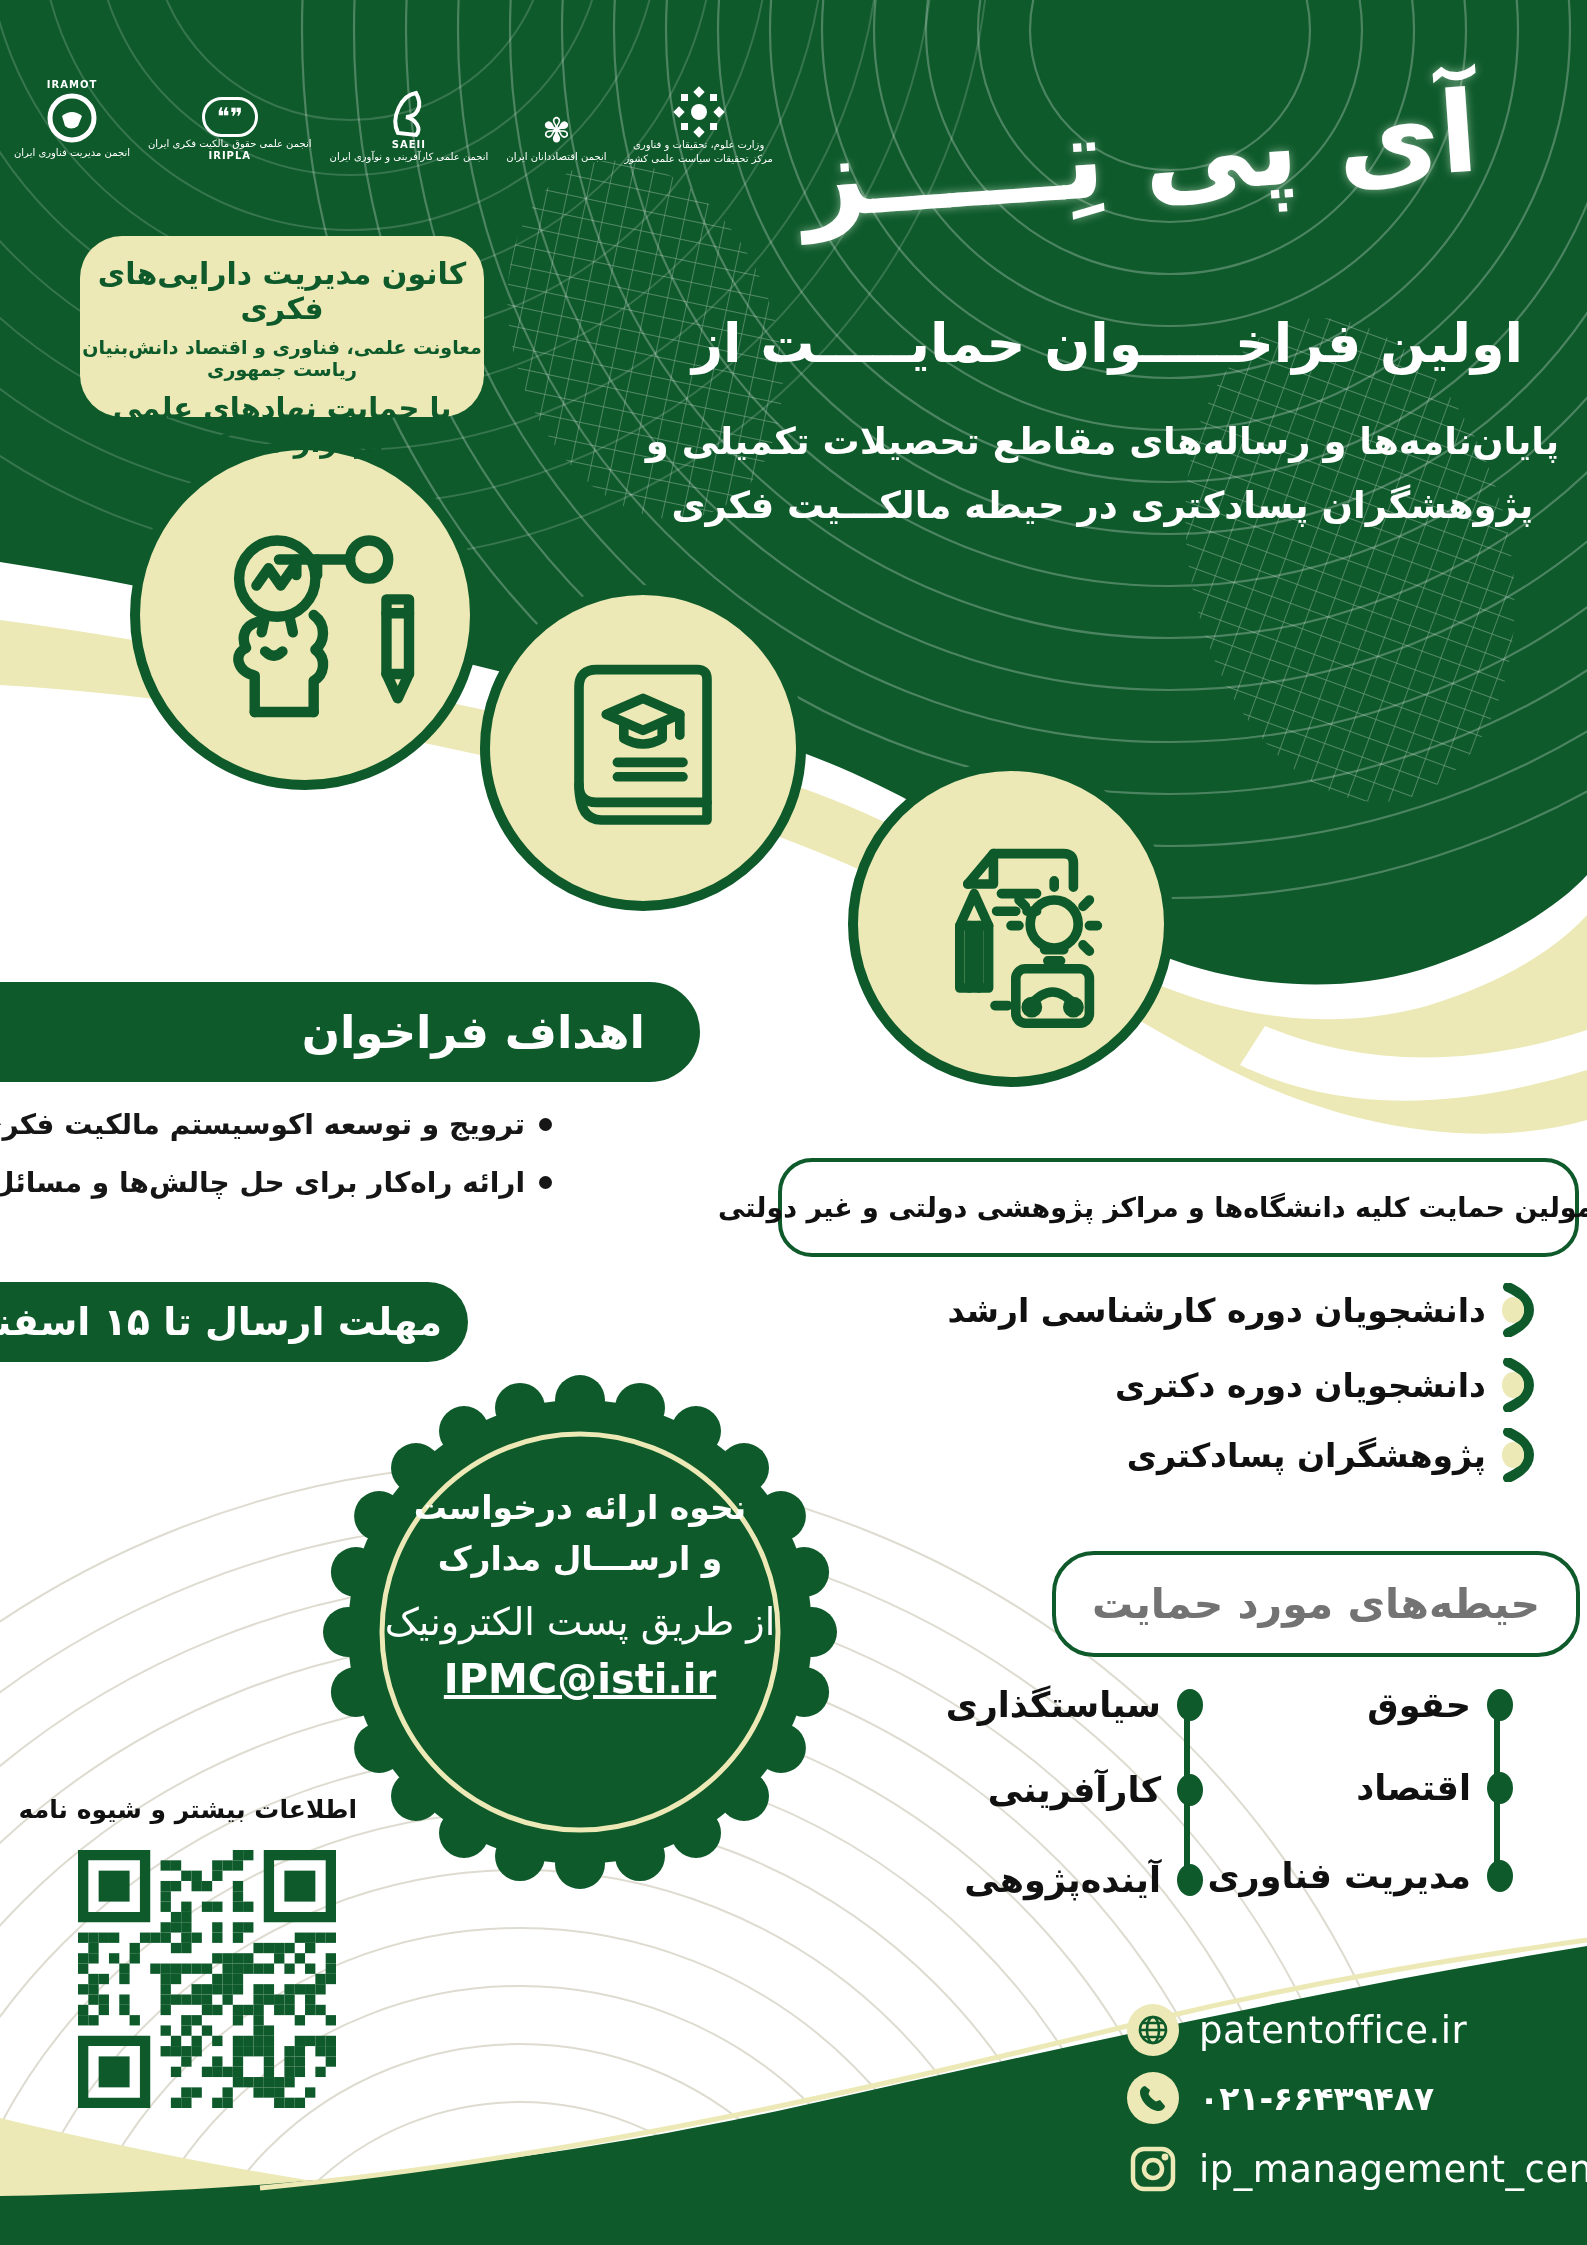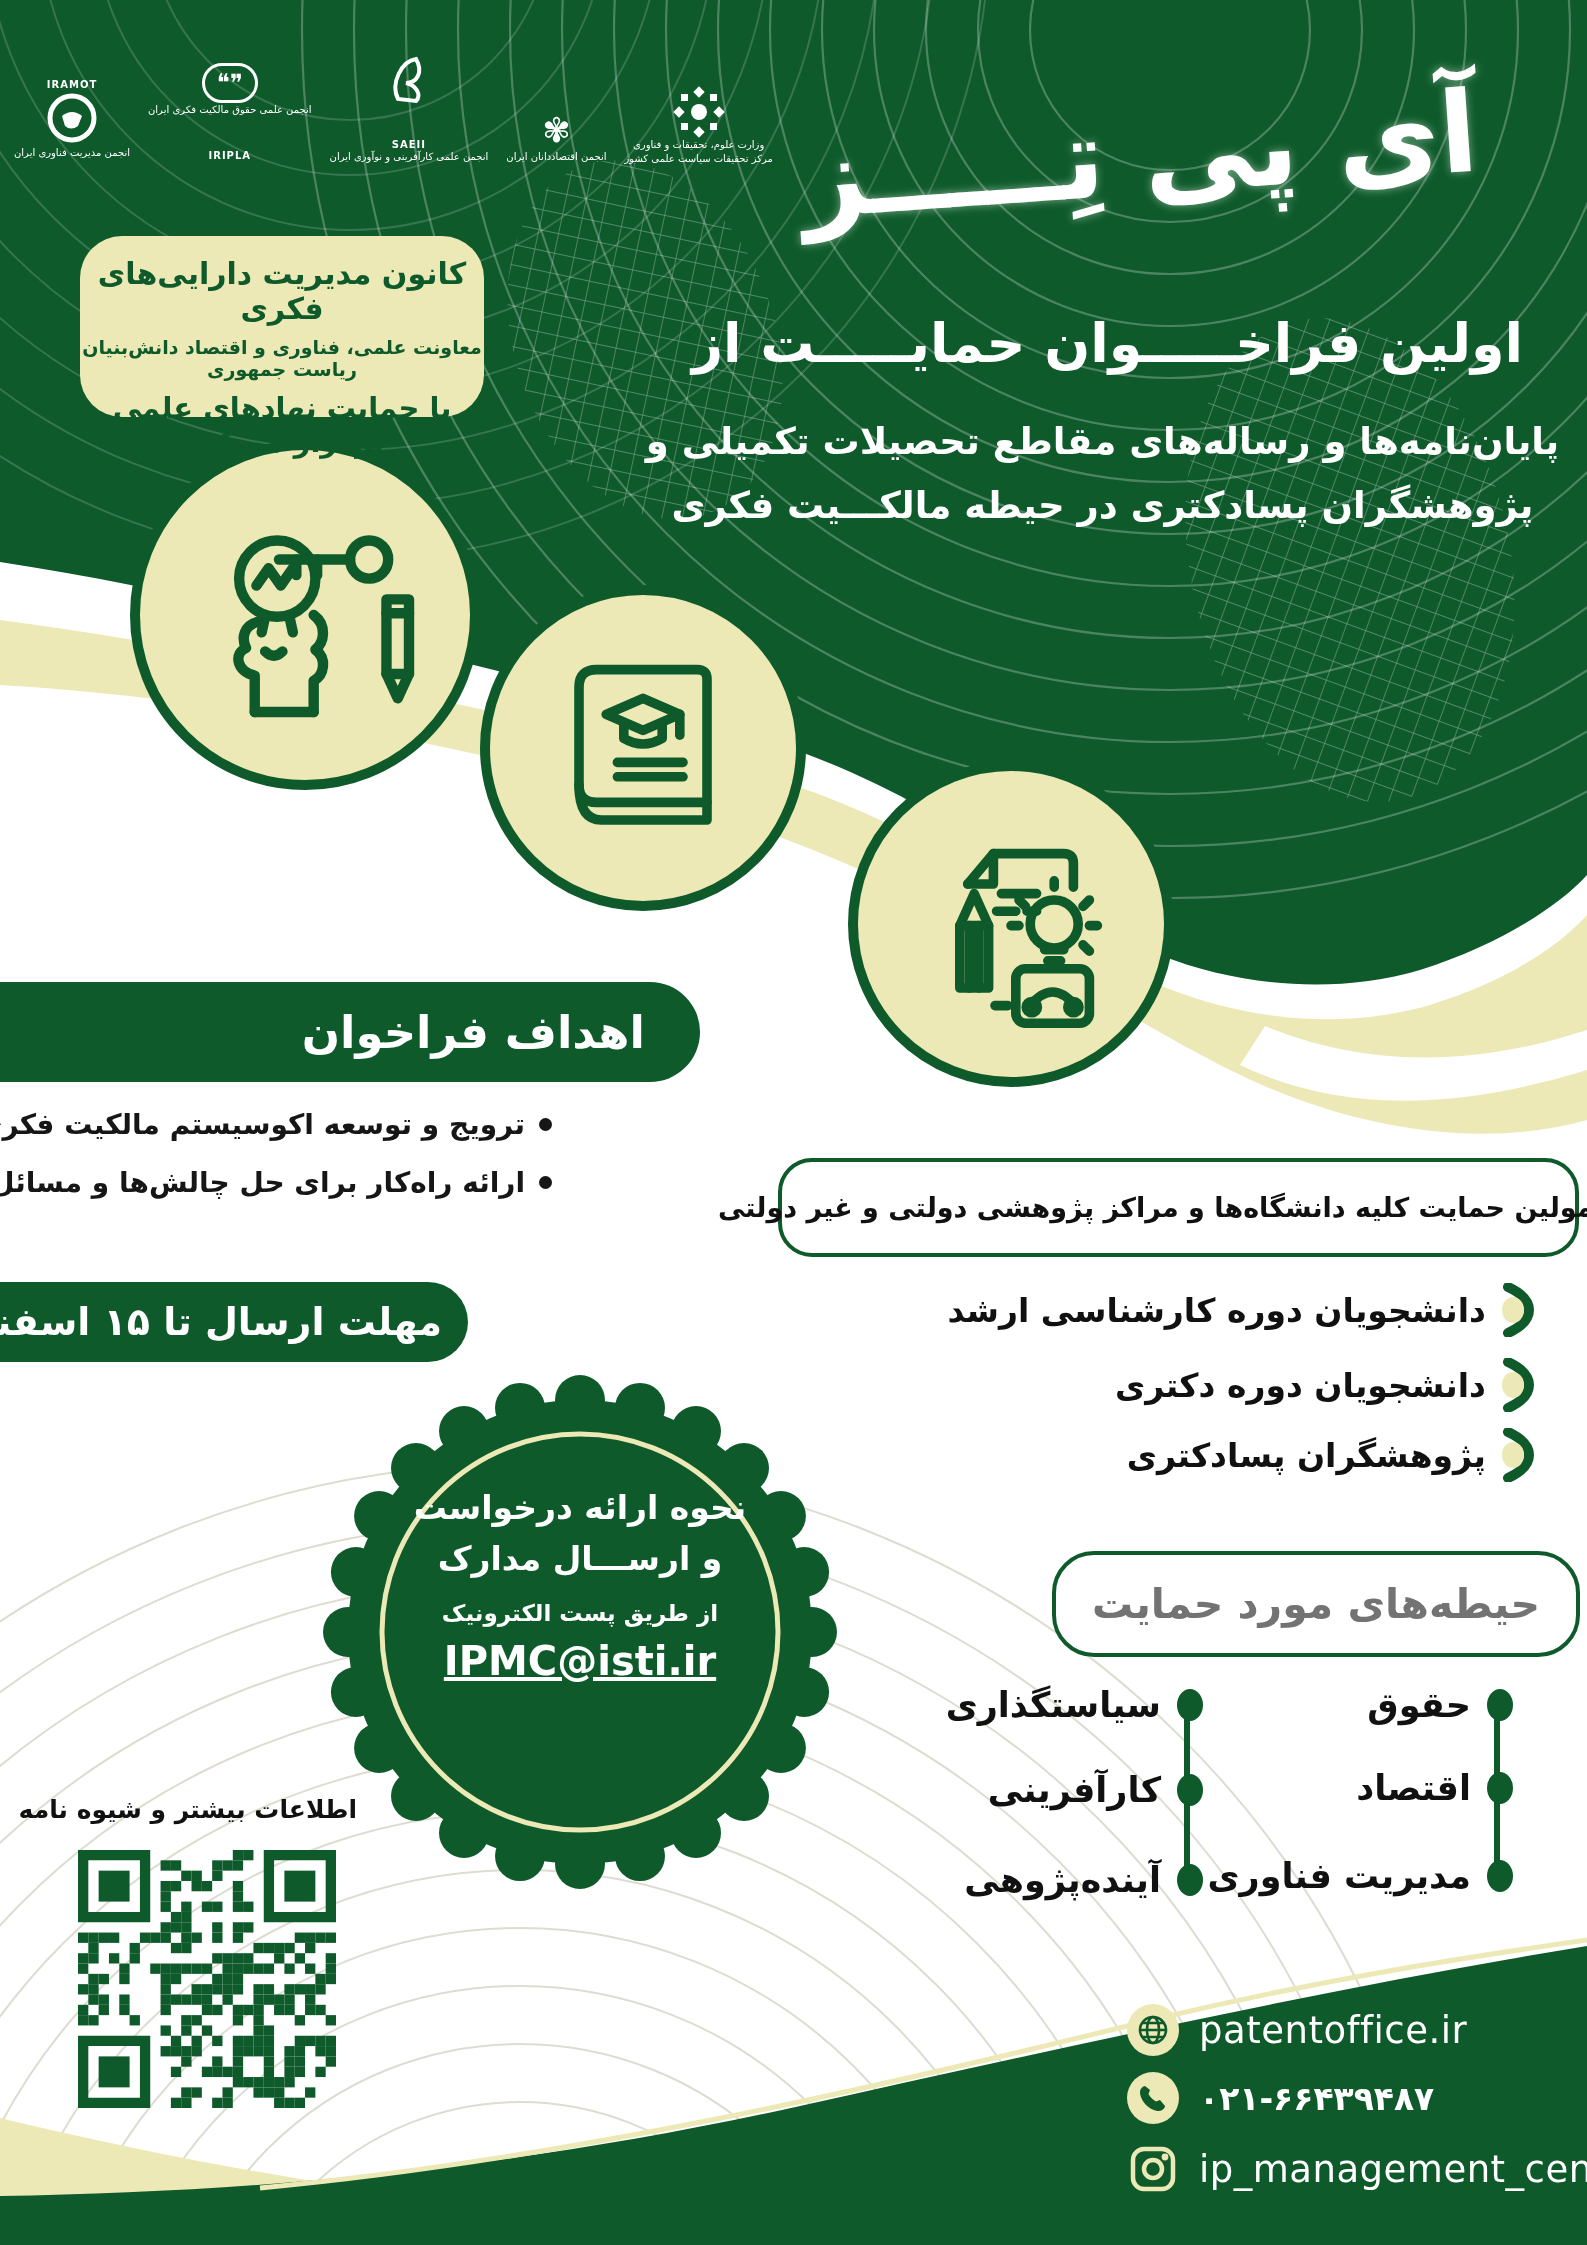--- a/index.html
+++ b/index.html
@@ -6,21 +6,21 @@
   #poster{position:relative;width:1587px;height:2245px;overflow:hidden;background:#fff;
           font-family:"DejaVu Sans",sans-serif;direction:rtl;}
   #bg{position:absolute;inset:0;z-index:0;}
 
   
   #logos{position:absolute;top:10px;left:14px;width:700px;height:165px;z-index:5;
          display:flex;direction:ltr;align-items:flex-end;gap:18px;color:#fff;}
   .logo-item{display:flex;flex-direction:column;align-items:center;text-align:center;color:#fff;}
   .logo-cap{font-size:10px;line-height:1.35;direction:rtl;white-space:nowrap;}
   .logo-cap.big{font-size:16px;font-weight:bold;}
-  .logo-lat{font-size:10px;font-weight:bold;letter-spacing:1px;margin-top:34px;}
+  .logo-lat{font-size:10px;font-weight:bold;letter-spacing:1px;}
 
   
   #title{position:absolute;left:740px;top:48px;width:800px;height:230px;z-index:4;
          color:#fff;font-size:112px;font-weight:bold;text-align:center;line-height:215px;
          transform:rotate(-4deg);text-shadow:0 0 10px rgba(220,240,220,.55);white-space:nowrap;}
   .sub{position:absolute;z-index:4;color:#fff;font-weight:bold;text-align:center;white-space:nowrap;}
   #sub1{left:655px;top:312px;width:905px;font-size:54px;}
   #sub2{left:645px;top:420px;width:915px;font-size:37px;}
   #sub3{left:645px;top:484px;width:915px;font-size:37px;}
 
@@ -58,21 +58,21 @@
   
   #deadline-pill{position:absolute;left:0;top:1282px;width:468px;height:80px;z-index:4;background:#0E5A2B;
                  border-radius:0 44px 44px 0;color:#fff;font-size:38px;font-weight:bold;
                  display:flex;align-items:center;justify-content:flex-start;padding-right:26px;box-sizing:border-box;white-space:nowrap;}
 
   
   #badge-svg{position:absolute;left:300px;top:1352px;z-index:4;}
   #badge-text{position:absolute;left:380px;top:1488px;width:400px;z-index:5;text-align:center;color:#fff;}
   #badge-text .b1{font-size:33px;font-weight:bold;}
   #badge-text .b2{font-size:33px;font-weight:bold;margin-top:12px;}
-  #badge-text .b3{font-size:23px;font-weight:bold;margin-top:22px;}
+  #badge-text .b3{font-size:38px;font-weight:normal;margin-top:22px;}
   #badge-text .bm{font-size:40px;font-weight:bold;margin-top:12px;text-decoration:underline;direction:ltr;
                   font-family:"DejaVu Sans",sans-serif;}
 
   
   #domains-box{position:absolute;left:1052px;top:1551px;width:528px;height:106px;z-index:4;background:#fff;
                border:4px solid #0E5A2B;border-radius:42px;box-sizing:border-box;
                display:flex;align-items:center;justify-content:center;color:#737373;font-size:41px;font-weight:bold;white-space:nowrap;}
   .dom-line{position:absolute;z-index:3;width:6px;background:#0E5A2B;}
   .dom-row{position:absolute;z-index:4;display:flex;align-items:center;gap:16px;transform:translateY(-50%);}
   .dom-dot{width:26px;height:32px;border-radius:50%;background:#0E5A2B;flex:0 0 auto;}

